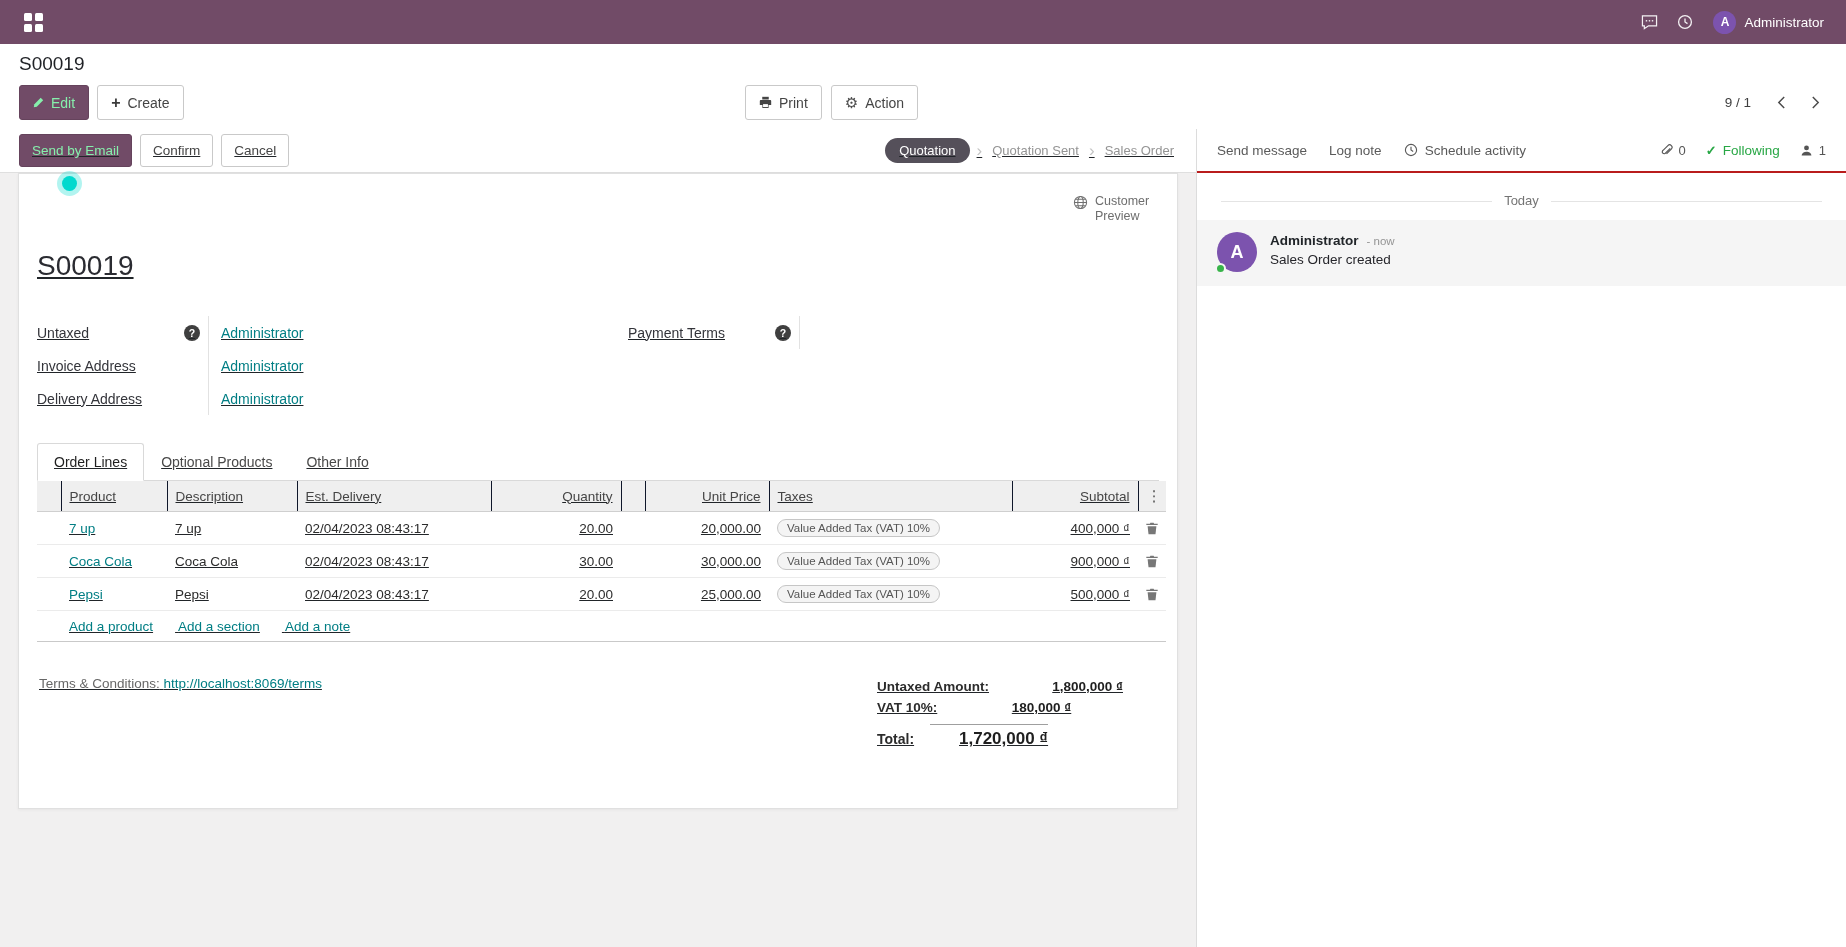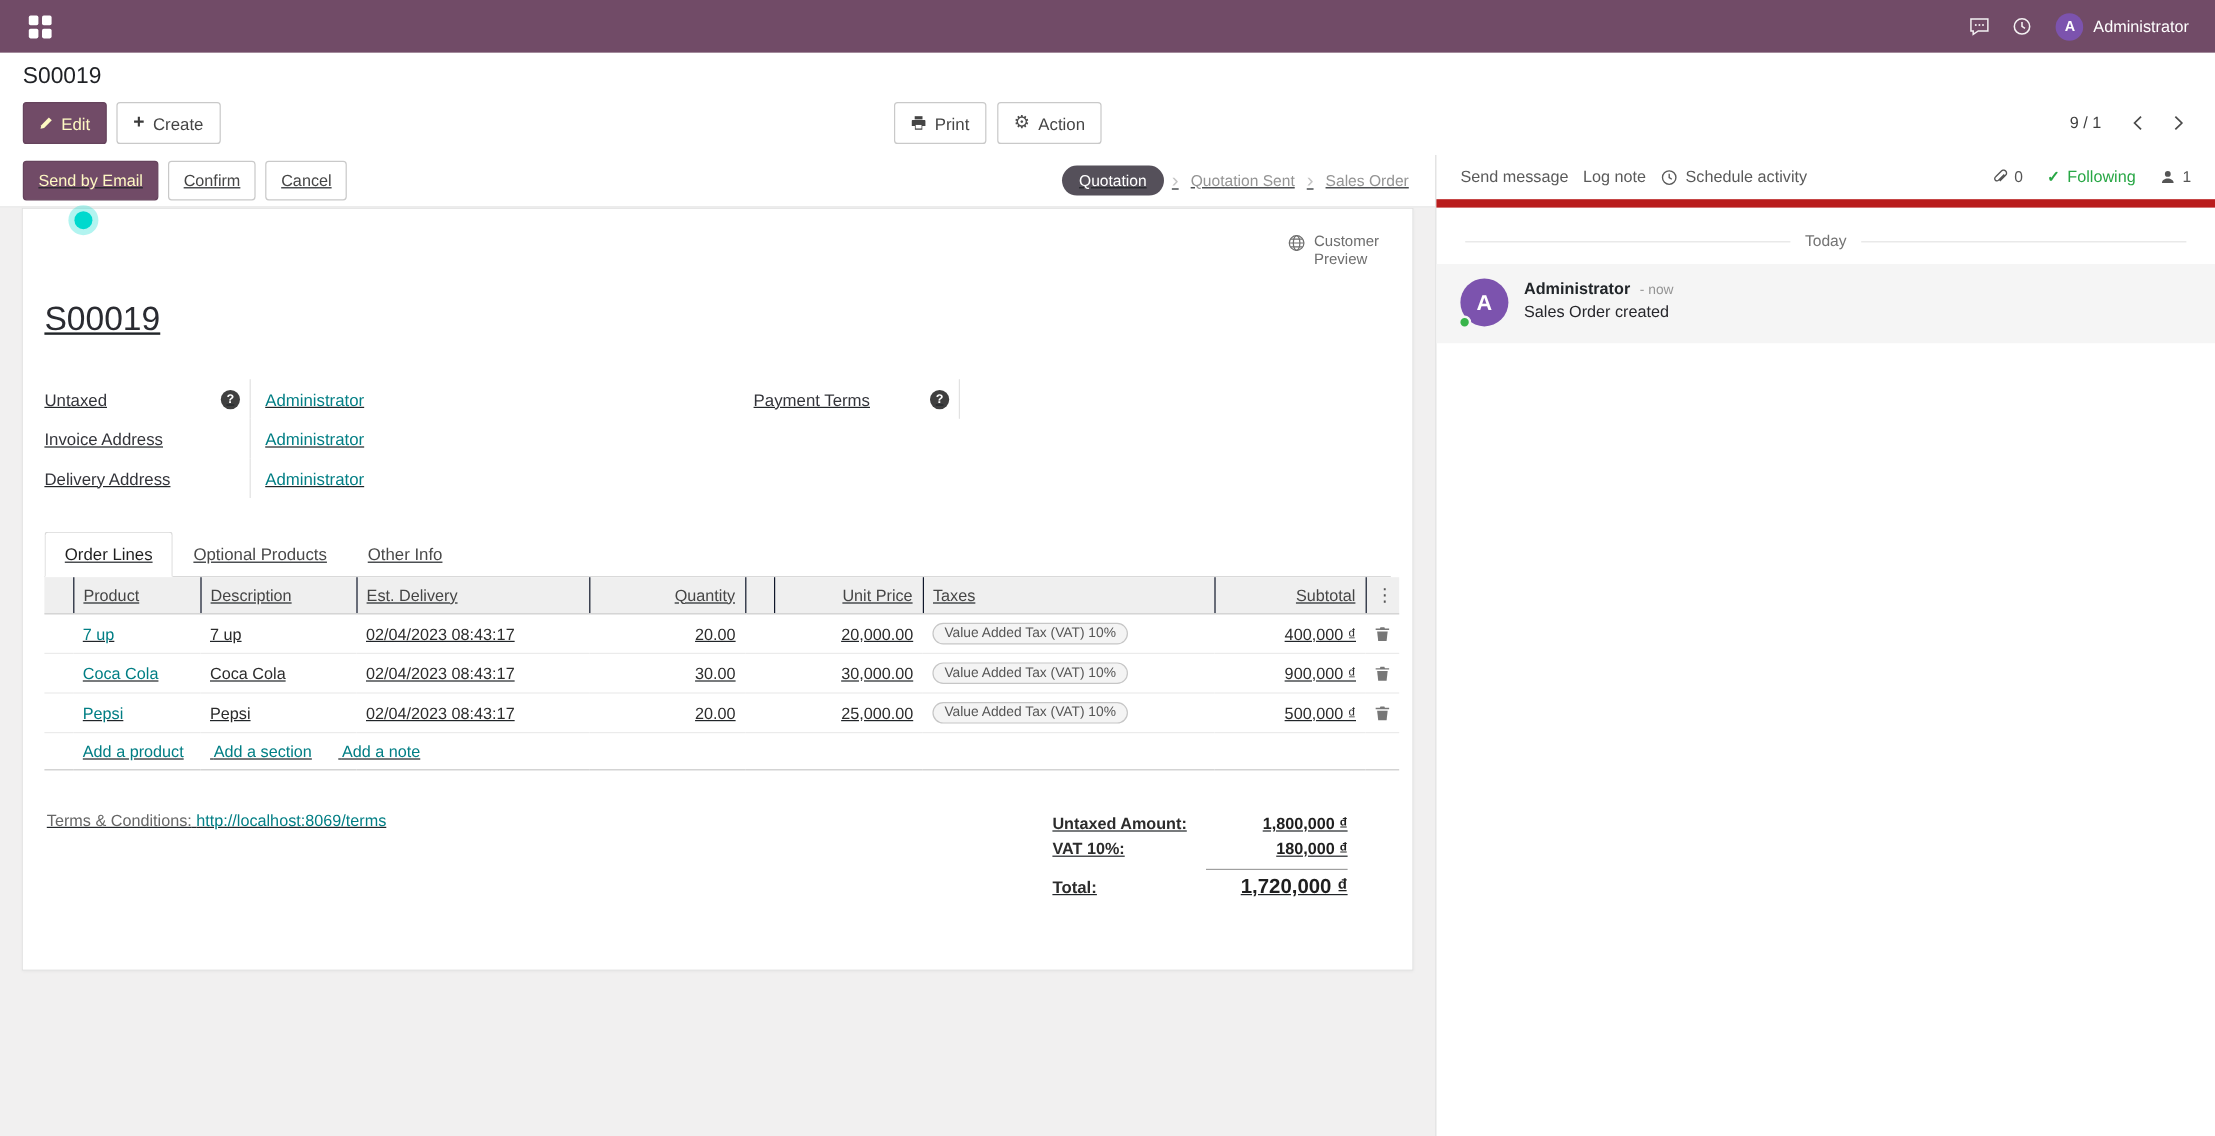--- a/index.html
+++ b/index.html
@@ -27,21 +27,21 @@
   .nav-avatar { width:23px; height:23px; border-radius:50%; background:#7c53ae; color:#fff; font-size:12px; font-weight:700;
                 display:flex; align-items:center; justify-content:center; }
   .nav-username { font-size:13.5px; color:#fff; }
 
   
   .control-panel { background:#fff; padding:9px 19px 9px; position:relative; flex:none; }
   .breadcrumb { font-size:19px; color:#1f2125; margin-bottom:10px; cursor:pointer; }
   .cp-row { display:flex; align-items:center; gap:8px; }
   .btn { height:35px; padding:0 13px; border-radius:3px; font-size:14px; display:inline-flex; align-items:center; gap:7px;
          background:#fff; border:1px solid #c9c9c9; color:#454545; }
-  .btn-primary { background:#714B67; border-color:#65435c; color:#fef9c3; }
+  .btn-primary { background:#714B67; border-color:#65435c; color:#86efac; }
   .btn .plus { font-size:16px; font-weight:700; line-height:1; color:#3b3b3b; }
   .center-actions { position:absolute; left:745px; bottom:9px; display:flex; gap:9px;margin-top:20px; }
   .gear-glyph { font-size:15px; line-height:1; color:#4d4d4d; }
   .pager { position:absolute; right:19px; bottom:9px; height:35px; display:flex; align-items:center; gap:10px; color:#3f3f3f; }
   .pager-count { font-size:13.5px; margin-right:8px; }
   .pager-btn { width:24px; height:28px; display:flex; align-items:center; justify-content:center; color:#4a4a4a; }
 
   
   .workspace { flex:1; display:flex; min-height:0; }
   .main-col { width:1196px; flex:none; display:flex; flex-direction:column; min-height:0;text-decoration:underline; }
@@ -94,30 +94,30 @@
   .trash-btn { color:#777; display:flex; align-items:center; justify-content:center; width:100%; }
   .opt-btn { color:#555; font-size:15px; width:100%; text-align:center; }
   .add-row td { border-bottom:1px solid #c9c9c9; }
   .add-links a { color:#017e84; margin-right:22px; font-size:13.5px; }
 
   
   .sheet-footer { display:flex; justify-content:space-between; align-items:flex-start; margin-top:34px; }
   .terms { font-size:13.5px; color:#676767; padding-left:2px; }
   .terms a { color:#017e84; }
   .totals { padding-right:36px; }
-  .trow { display:flex; justify-content:space-between; align-items:baseline; padding:3px 0; }
+  .trow { display:flex; justify-content:flex-start; align-items:baseline; padding:3px 0; }
   .tlabel { font-weight:700; font-size:13.5px; color:#2c2c2c; margin-right:16px; }
   .tval { min-width:118px; text-align:right; font-weight:600; font-size:13.5px; color:#1f1f1f; }
   .trow.total { margin-top:3px; }
   .trow.total .tval { border-top:1px solid #9f9f9f; padding-top:4px; font-size:17px; font-weight:700; }
   .trow.total .tlabel { font-size:14px; }
 
   
   .chatter { flex:1; background:#fff; border-left:1px solid #dcdcdc; display:flex; flex-direction:column; min-width:0; }
-  .chatter-topbar { height:44px; flex:none; border-bottom:7px solid #b91c1c; display:flex; align-items:center; padding:0 20px; gap:12px; }
+  .chatter-topbar { height:44px; flex:none; border-bottom:2px solid #b91c1c; display:flex; align-items:center; padding:0 20px; gap:22px; }
   .ct-btn { font-size:13.5px; color:#5a5a5a; display:inline-flex; align-items:center; gap:7px; }
   .ct-right { margin-left:auto; display:flex; align-items:center; gap:20px; }
   .ct-count { display:inline-flex; align-items:center; gap:6px; color:#555; font-size:13px; }
   .following { color:#28a745; display:inline-flex; align-items:center; gap:6px; font-size:13.5px; }
   .check-glyph { font-size:13px; font-weight:700; }
 
   .thread { flex:1; overflow:hidden; }
   .date-divider { margin:20px 24px 12px; text-align:center; position:relative; color:#747474; font-size:13px; }
   .date-divider::before { content:""; position:absolute; left:0; right:0; top:50%; border-top:1px solid #e4e4e4; }
   .date-divider span { position:relative; background:#fff; padding:0 12px; }

